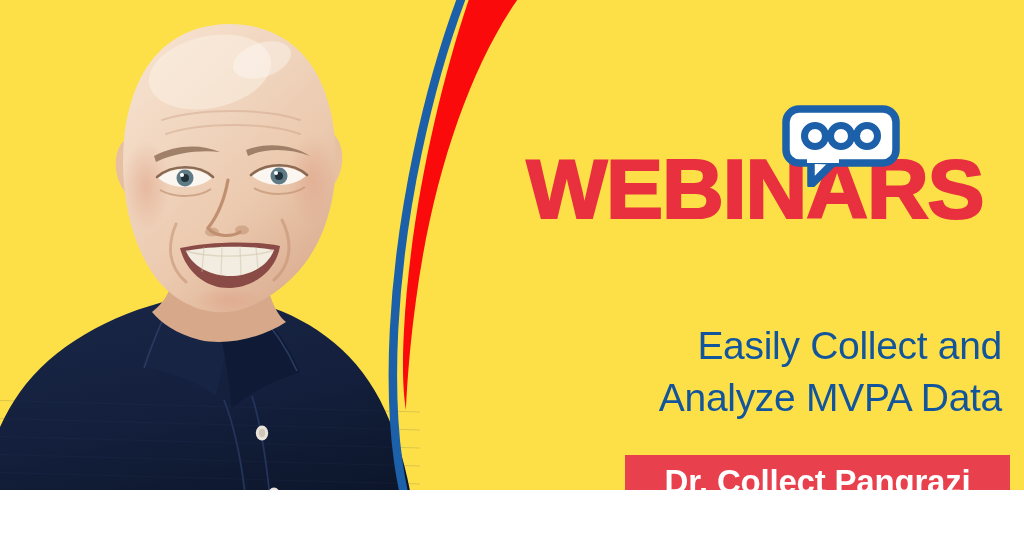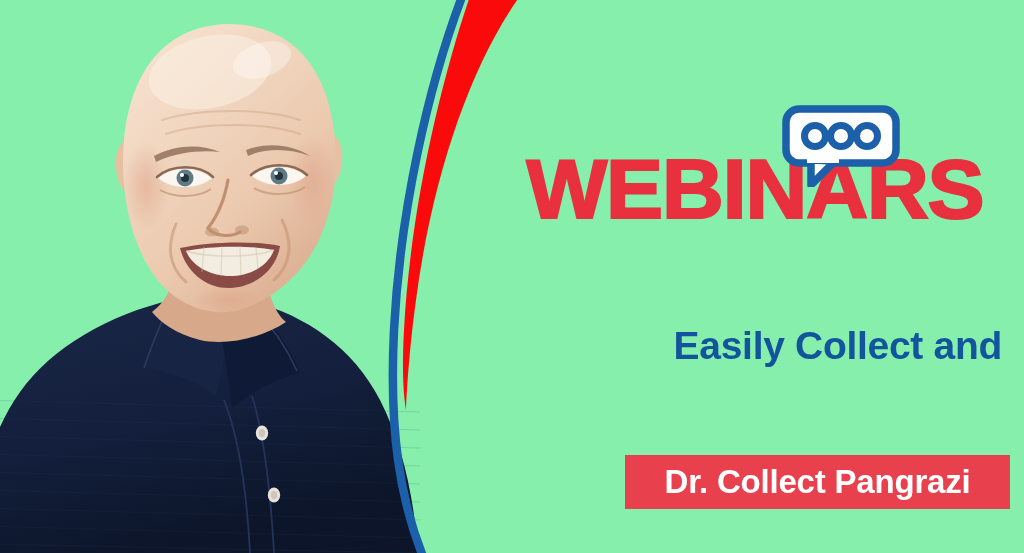--- a/index.html
+++ b/index.html
@@ -8,22 +8,22 @@
     padding: 0;
     background: #ffffff;
   }
   body {
     font-family: "Liberation Sans", sans-serif;
   }
 
   .banner {
     position: relative;
     width: 1024px;
-    height: 553px;
-    background: #86efac;
+    height: 490px;
+    background: #fde047;
     overflow: hidden;
   }
 
   
   .arc-layer {
     position: absolute;
     left: 0; top: 0;
     width: 1024px;
     height: 553px;
     pointer-events: none;
@@ -75,21 +75,21 @@
 
   
   .headline {
     position: absolute;
     left: 520px;
     top: 320px;
     width: 482px;
     text-align: right;
     color: #12559D;
     font-family: "Liberation Sans", sans-serif;
-    font-weight: bold;
+    font-weight: normal;
     font-size: 39px;
     line-height: 52px;
     letter-spacing: -0.3px;
   }
   .headline .hl-line { display: block; white-space: nowrap; }
 
   
   .speaker-badge {
     position: absolute;
     left: 625px;
@@ -262,19 +262,20 @@
       <rect x="26" y="46" width="32" height="12" fill="#FFFFFF"></rect>
 
       <circle cx="34" cy="31" r="10.5" fill="#FFFFFF" stroke="#1B60A8" stroke-width="7"></circle>
       <circle cx="60" cy="31" r="10.5" fill="#FFFFFF" stroke="#1B60A8" stroke-width="7"></circle>
       <circle cx="86" cy="31" r="10.5" fill="#FFFFFF" stroke="#1B60A8" stroke-width="7"></circle>
     </svg>
   </div>
 
   <div class="headline">
     <span class="hl-line">Easily Collect and</span>
+    <span class="hl-line">Analyze MVPA Data</span>
   </div>
 
   <div class="speaker-badge">
     <span class="speaker-name">Dr. Collect Pangrazi</span>
   </div>
 
 </div>
 
 </body></html>

